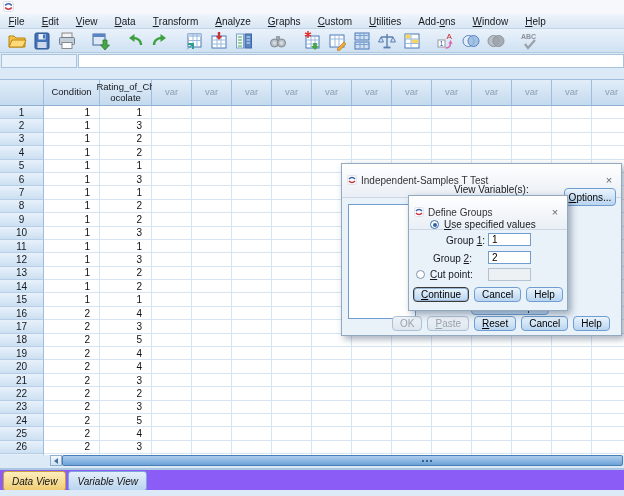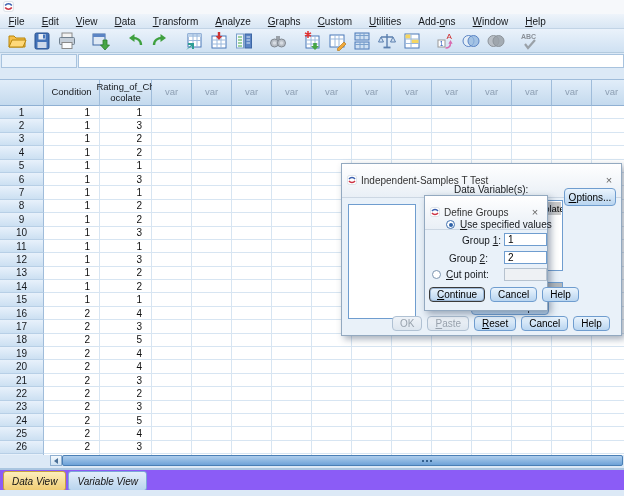--- a/index.html
+++ b/index.html
@@ -59,21 +59,21 @@
        border:1px solid #7da7d8;border-radius:3px;background:linear-gradient(#e3eefa,#b9d4ee);color:#111;}
   .tab.active{background:linear-gradient(#fdeebc,#f0cd74);border-color:#c9a23f;}
   #bottomstrip{position:absolute;left:0;top:490px;width:100%;height:6px;background:#dce9f6;}
   
   .dlg{position:absolute;background:#e9f1f9;border:1px solid #93a9c0;
        box-shadow:3px 3px 7px rgba(50,70,100,.45);box-sizing:border-box;}
   .dlg-tb{height:17px;background:linear-gradient(#ffffff,#e9eff6);border-bottom:1px solid #ccd7e3;
           display:flex;align-items:center;gap:4px;padding:8px 5px;font-size:10px;color:#333;}
   .dlg-x{margin-left:auto;width:14px;text-align:center;color:#666;font-size:11px;line-height:11px;}
   #ttest{left:341px;top:163px;width:281px;height:173px;z-index:10;}
-  #dg{left:424px;top:195px;width:124px;height:116px;z-index:20;}
+  #dg{left:408px;top:195px;width:160px;height:116px;z-index:20;}
   .abs{position:absolute;}
   .lbl{font-size:10px;color:#16191d;white-space:nowrap;}
   .listbox{background:#fff;border:1px solid #6f9dcf;box-sizing:border-box;overflow:hidden;}
   .chip{margin:1px;background:#c9c9c9;color:#000;font-size:9.5px;padding:1px 2px 1px 13px;white-space:nowrap;}
   .btn{background:linear-gradient(#eaf4fd,#b9d5f0);border:1px solid #6f9dcf;border-radius:4px;
        font-size:10px;color:#000;display:flex;align-items:center;justify-content:center;
        padding:0 7px;height:15px;box-sizing:border-box;white-space:nowrap;}
   .btn.disabled{color:#98a2ad;background:linear-gradient(#eff3f8,#dde6ef);border-color:#b0c1d3;}
   .btn.focused{border-color:#3a3a3a;box-shadow:inset 0 0 0 1px #9db8d6;}
   .field{background:#fff;border:1px solid #6f9dcf;box-sizing:border-box;font-size:10px;
@@ -799,21 +799,21 @@
       <span>
         <svg width="10" height="10" viewBox="0 0 20 20">
             <rect x="1" y="1" width="18" height="18" rx="4" fill="#fff" stroke="#c3ccd6"></rect>
             <path d="M4 12c3 4 9 4 12 0" stroke="#cc3344" stroke-width="3" fill="none"></path>
             <path d="M16 8c-3-4-9-4-12 0" stroke="#3a5fae" stroke-width="3" fill="none"></path>
           </svg>
       </span>
       <span>Independent-Samples T Test</span>
       <span class="dlg-x">×</span>
     </div>
-    <div class="abs lbl" style="left:112px;top:20px;">Data Variable(s):</div>
+    <div class="abs lbl" style="left:112px;top:20px;">View Variable(s):</div>
     <div class="abs listbox" style="left:6px;top:40px;width:68px;height:115px;"></div>
     <div class="abs listbox" style="left:119px;top:36px;width:102px;height:71px;" id="tvlist">
         <div class="chip">Rating_of_Chocolate</div>
       </div>
     <div class="abs btn" style="left:222px;top:24px;width:52px;height:18px;"><u>O</u>ptions...</div>
     <div class="abs" style="left:129px;top:118px;width:92px;height:15px;background:#b2b6ba;border:1px solid #6f9dcf;box-sizing:border-box;"></div>
     <div class="abs btn" style="left:129px;top:135px;width:78px;height:16px;">Define Groups...</div>
     <div class="abs btnrow" style="left:50px;top:152px;" id="ttest-buttons">
         <div class="btn disabled">OK</div>
         <div class="btn disabled"><u>P</u>aste</div>

